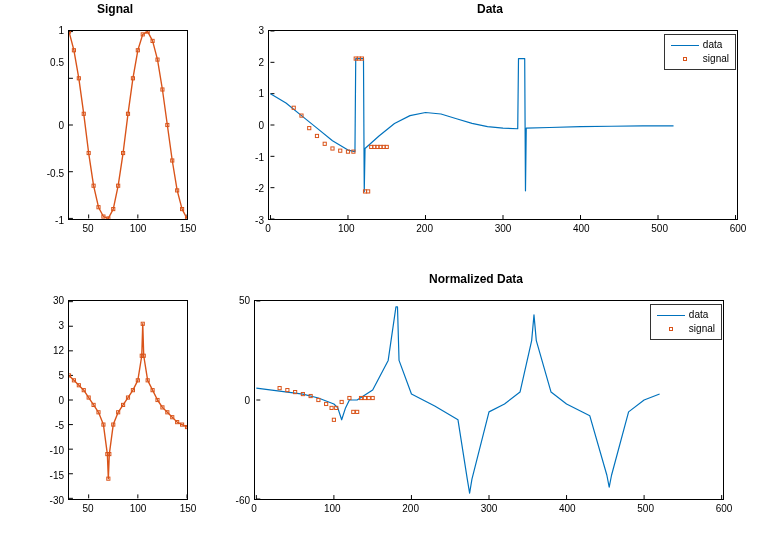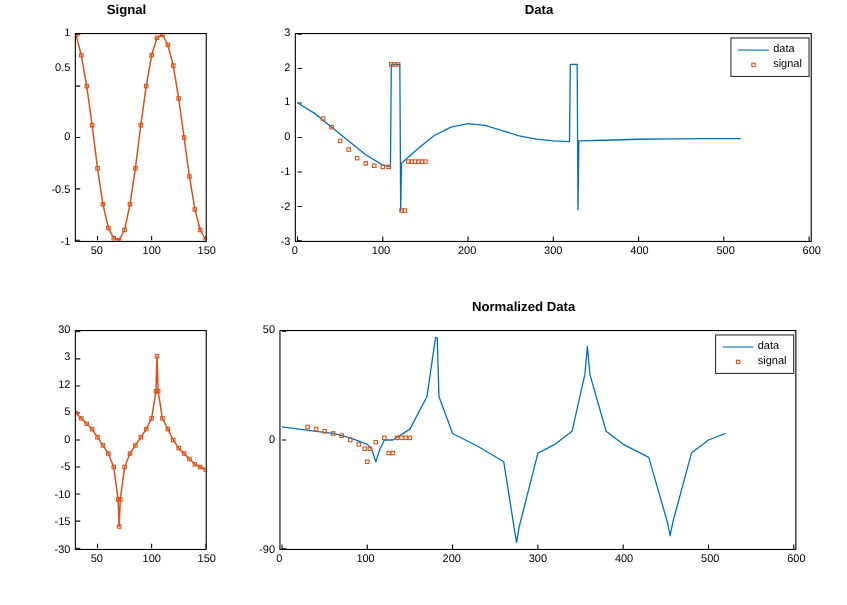--- a/index.html
+++ b/index.html
@@ -324,21 +324,21 @@
     <div id="xticks-3">
         <div class="tick-label tick-x" style="left: 38px; top: 213px;">0</div>
         <div class="tick-label tick-x" style="left: 116.333px; top: 213px;">100</div>
         <div class="tick-label tick-x" style="left: 194.667px; top: 213px;">200</div>
         <div class="tick-label tick-x" style="left: 273px; top: 213px;">300</div>
         <div class="tick-label tick-x" style="left: 351.333px; top: 213px;">400</div>
         <div class="tick-label tick-x" style="left: 429.667px; top: 213px;">500</div>
         <div class="tick-label tick-x" style="left: 508px; top: 213px;">600</div>
       </div>
     <div id="yticks-3">
-        <div class="tick-label tick-y" style="left: 34px; top: 210px;">-90</div>
+        <div class="tick-label tick-y" style="left: 34px; top: 210px;">-60</div>
         <div class="tick-label tick-y" style="left: 34px; top: 110px;">0</div>
         <div class="tick-label tick-y" style="left: 34px; top: 10px;">50</div>
       </div>
     <div class="legend" id="legend-3" style="right:14px; top:14px;">
         <div class="legend-row">
           <span class="legend-swatch">
             <span class="legend-line" style="border-color: rgb(0, 114, 189);"></span>
           </span>
           <span>data</span>
         </div>

